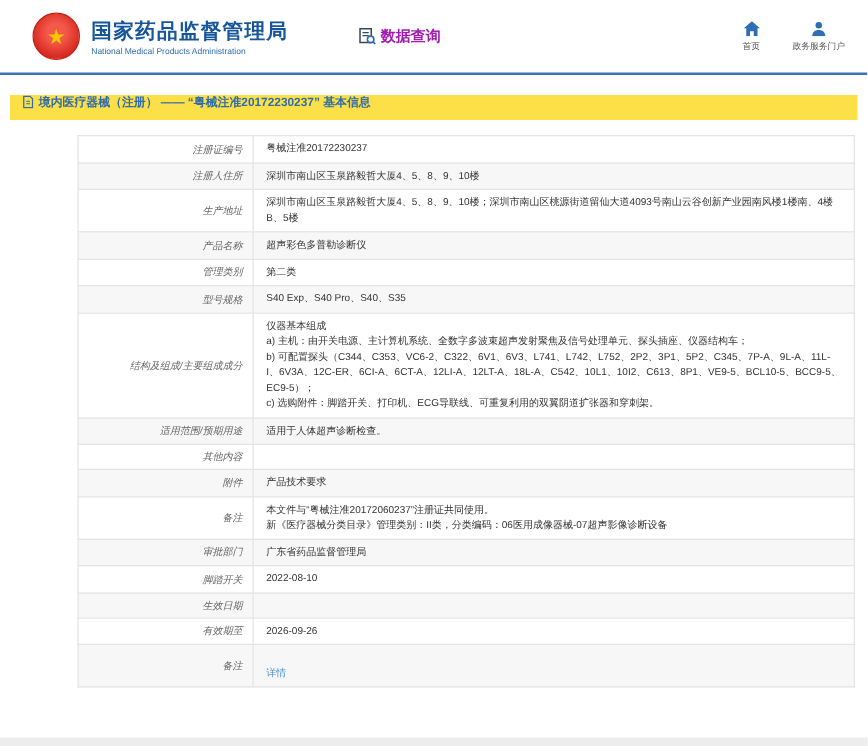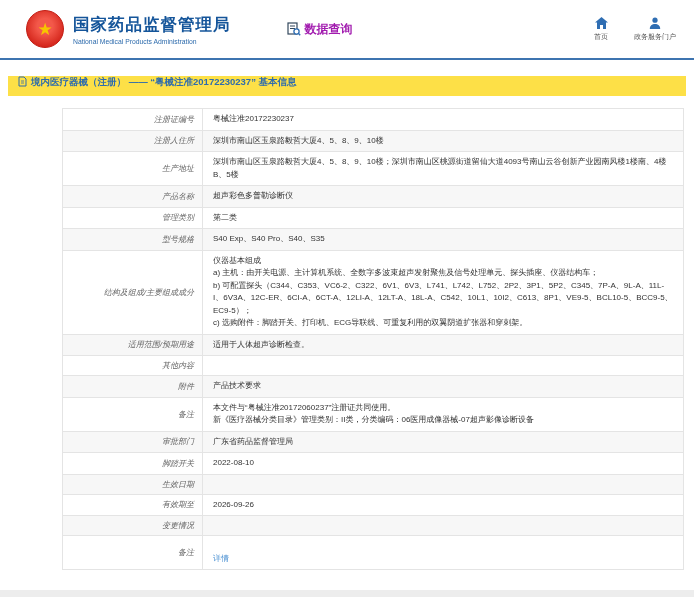--- a/index.html
+++ b/index.html
@@ -156,24 +156,20 @@
       </tr>
       <tr>
         <td class="cell-label">生效日期</td>
         <td class="cell-value"></td>
       </tr>
       <tr>
         <td class="cell-label">有效期至</td>
         <td class="cell-value">2026-09-26</td>
       </tr>
       <tr>
-        <td class="cell-label">变更情况</td>
-        <td class="cell-value"></td>
-      </tr>
-      <tr>
         <td class="cell-label">备注</td>
         <td class="cell-value">
           <a class="detail-link">详情</a>
         </td>
       </tr>
     </tbody>
   </table>
 </div>
 
 <div class="bottom-strip"></div>

